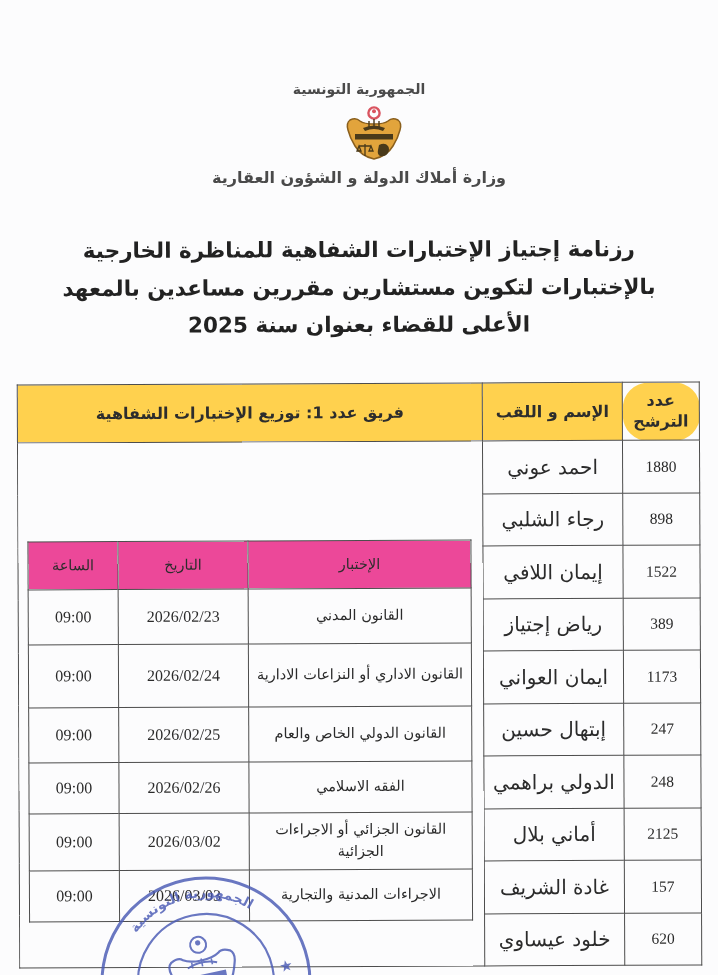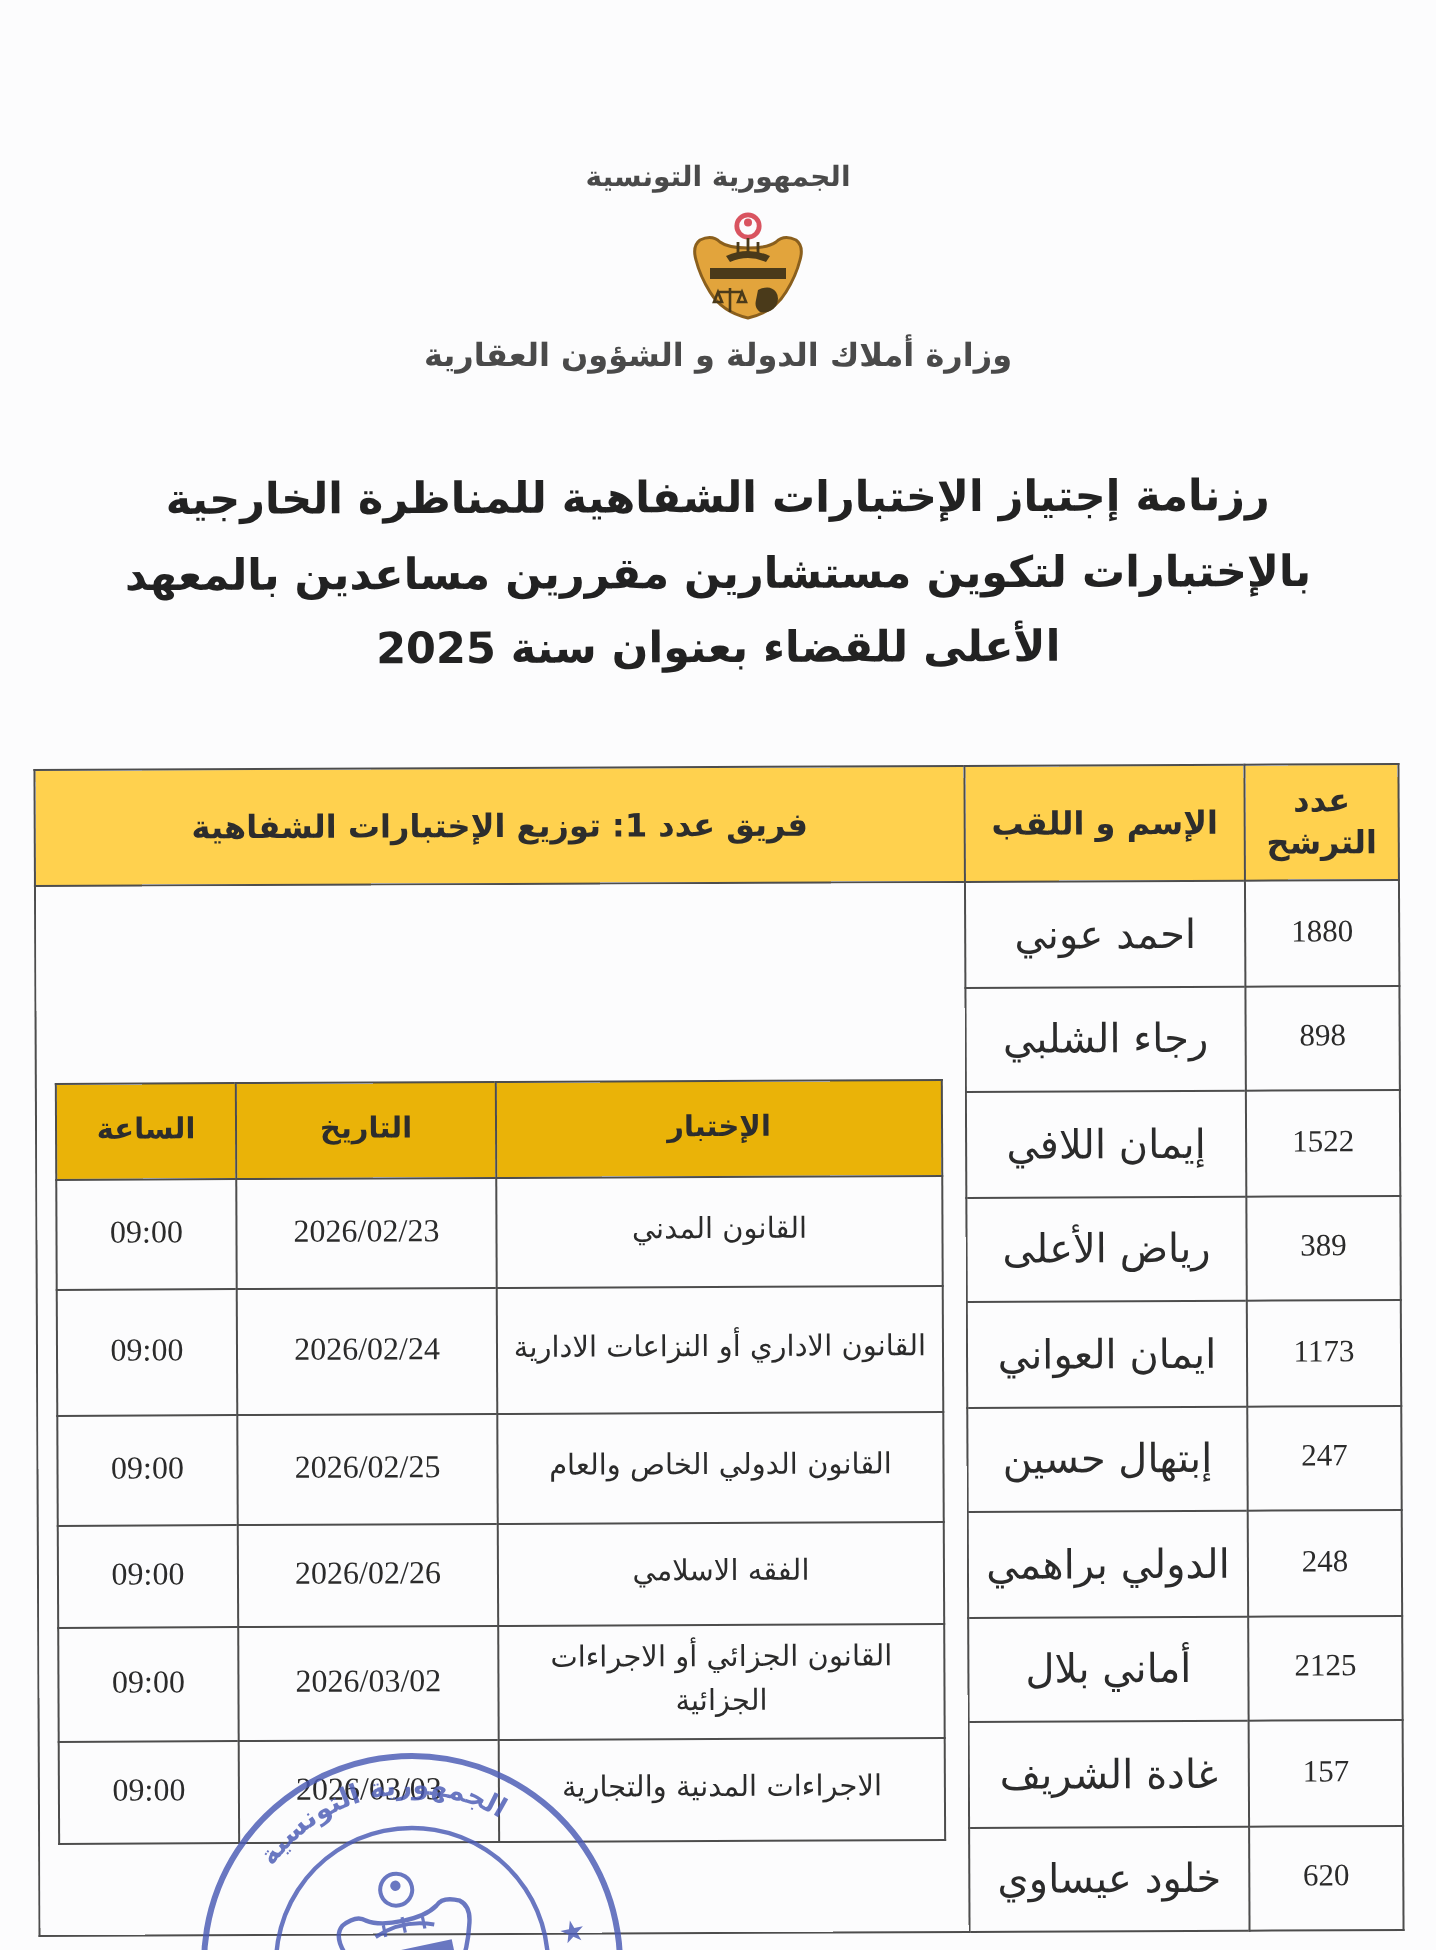--- a/index.html
+++ b/index.html
@@ -48,21 +48,21 @@
     border: 1.6px solid #4d4d4d;
     padding: 0 4px;
     text-align: center; vertical-align: middle;
     overflow: hidden;
   }
   table.main > thead th {
     background: #FFD14E;
     height: 57px;
     font-size: 16px; font-weight: bold; color: #2d2d2d;
   }
-  th.th-num { font-size: 15px; line-height: 1.3; }
+  th.th-num { font-size: 15px; line-height: 1.3; border-radius: 25px; }
   col.c-num  { width: 77px; }
   col.c-name { width: 140px; }
   col.c-group{ width: 465px; }
   td.cell-num {
     height: 51.5px;
     font-family: "Liberation Serif", serif;
     font-size: 15.5px; direction: ltr;
   }
   td.cell-name { font-size: 20px; }
   td.schedule-cell {
@@ -75,22 +75,22 @@
     border-collapse: collapse; table-layout: fixed;
     width: 443px; direction: rtl;
     margin: 52px 7px 0 0;
   }
   table.schedule th, table.schedule td {
     border: 1.5px solid #4d4d4d;
     text-align: center; vertical-align: middle;
     padding: 0 4px; overflow: hidden;
   }
   table.schedule th {
-    background: #eab308; height: 47px;
-    font-size: 14.5px; font-weight: bold; color: #2d2d2d;
+    background: #ec4899; height: 47px;
+    font-size: 14.5px; font-weight: normal; color: #2d2d2d;
   }
   col.c-exam { width: 223px; }
   col.c-date { width: 130px; }
   col.c-time { width: 90px; }
   td.cell-exam { font-size: 14.5px; line-height: 1.45; }
   td.cell-date, td.cell-time {
     font-family: "Liberation Serif", serif;
     font-size: 16px; direction: ltr;
   }
   tr.sr-1 td { height: 54px; }
@@ -207,21 +207,21 @@
         <tr>
           <td class="cell-num">898</td>
           <td class="cell-name">رجاء الشلبي</td>
         </tr>
         <tr>
           <td class="cell-num">1522</td>
           <td class="cell-name">إيمان اللافي</td>
         </tr>
         <tr>
           <td class="cell-num">389</td>
-          <td class="cell-name">رياض الأعلى</td>
+          <td class="cell-name">رياض إجتياز</td>
         </tr>
         <tr>
           <td class="cell-num">1173</td>
           <td class="cell-name">ايمان العواني</td>
         </tr>
         <tr>
           <td class="cell-num">247</td>
           <td class="cell-name">إبتهال حسين</td>
         </tr>
         <tr>

